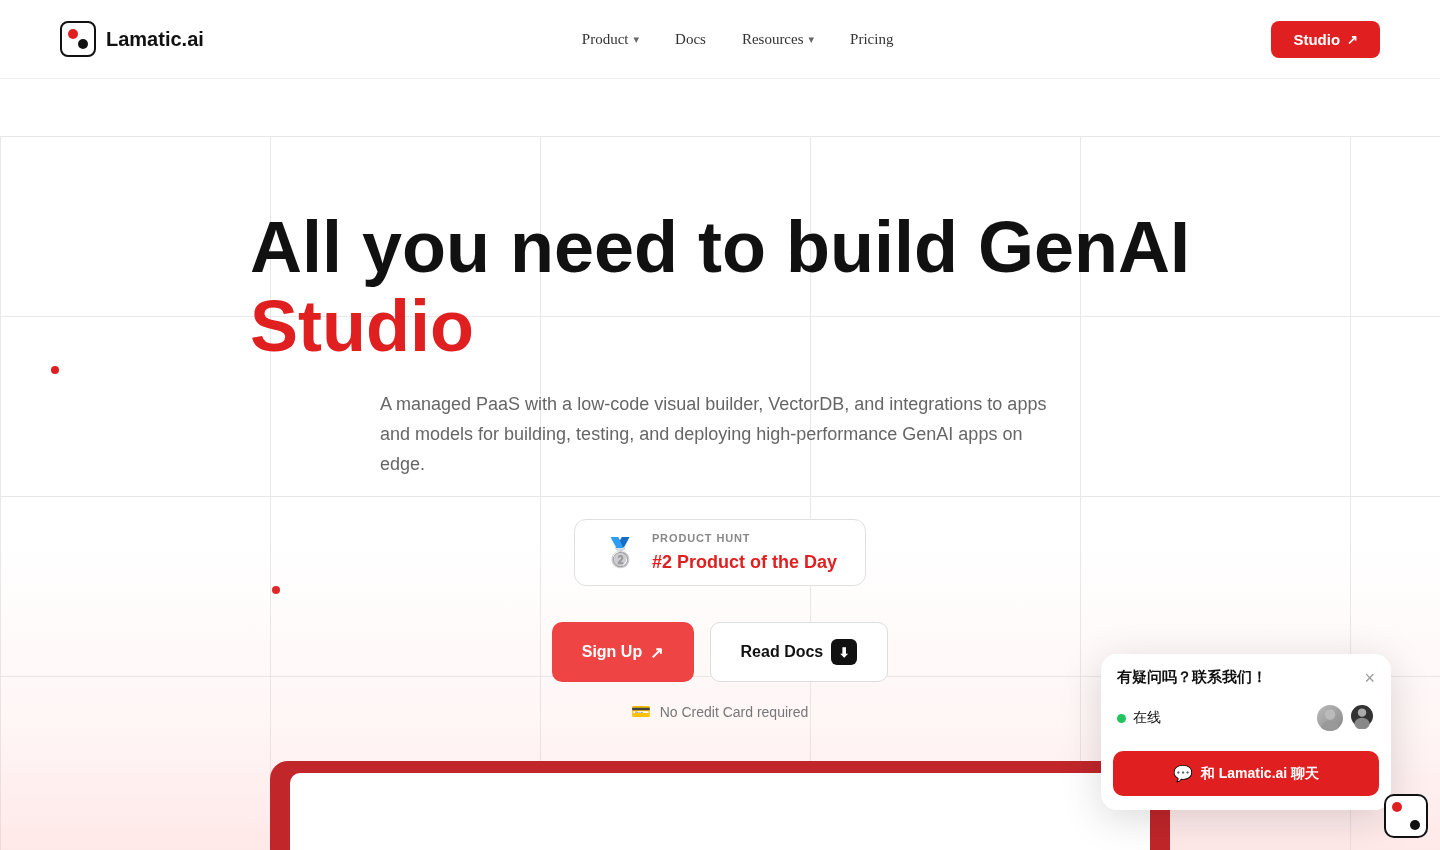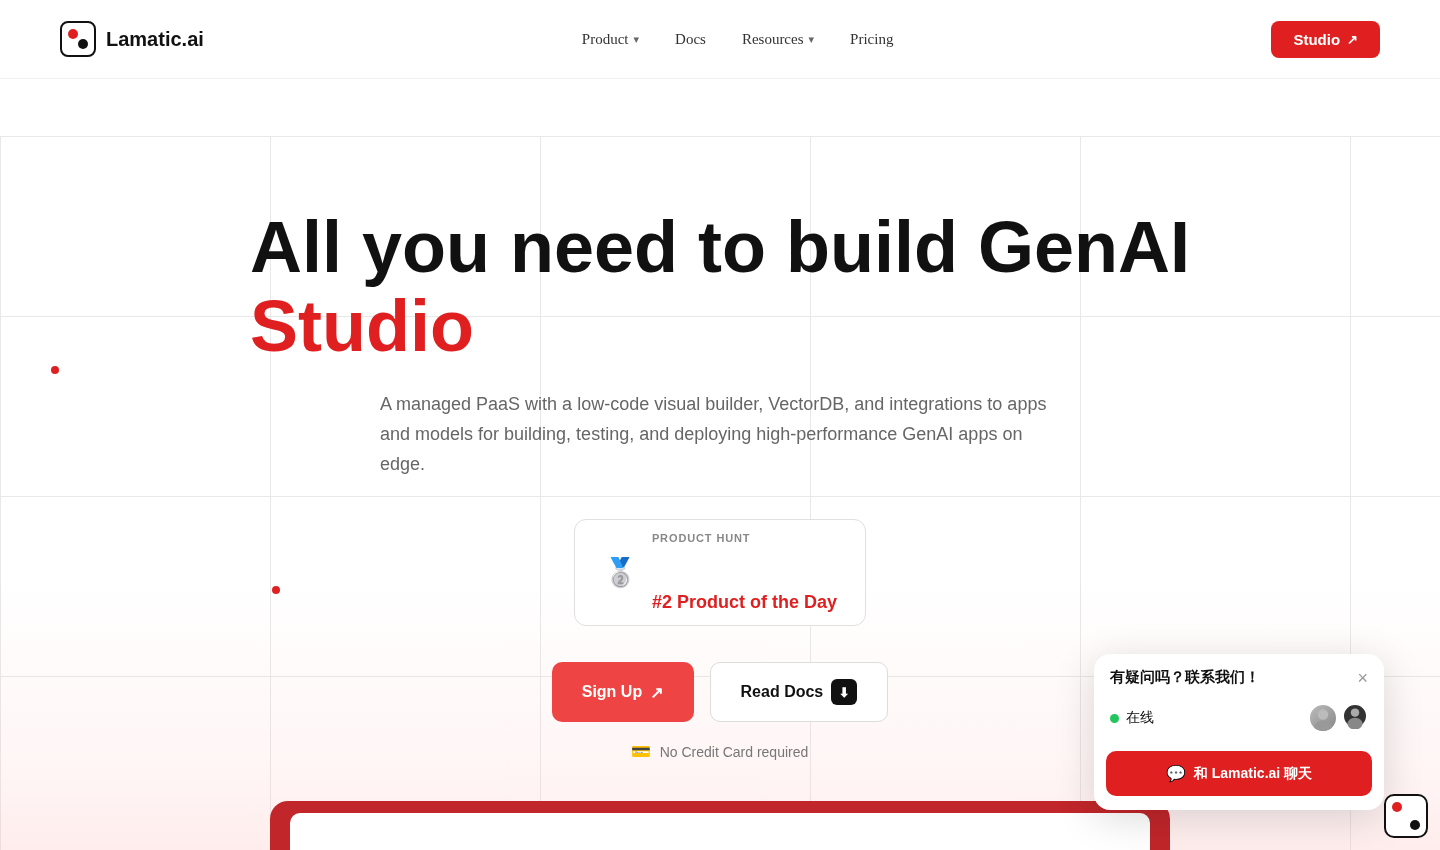--- a/index.html
+++ b/index.html
@@ -88,21 +88,21 @@
 
     
     .ph-badge {
       margin-top: 40px; border: 1.5px solid #e0e0e0; border-radius: 12px;
       padding: 12px 28px; display: flex; align-items: center; gap: 14px;
       background: #fff; position: relative; z-index: 2; cursor: pointer;
     }
     .ph-medal { font-size: 28px; }
     .ph-text-area { display: flex; flex-direction: column; gap: 8px; }
     .ph-label { font-size: 11px; font-weight: 600; color: #888; letter-spacing: 0.08em; text-transform: uppercase; }
-    .ph-product { font-size: 18px; font-weight: 700; color: #e02020; margin-top: 40px; }
+    .ph-product { font-size: 18px; font-weight: 700; color: #e02020; }
 
     
     .cta-row {
       display: flex; gap: 16px; margin-top: 36px; position: relative; z-index: 2;
     }
     .btn-signup {
       background: #ef4444; color: #fff; border: none; border-radius: 10px;
       padding: 16px 30px; font-size: 16px; font-weight: 700; cursor: pointer;
       display: flex; align-items: center; gap: 8px; font-family: inherit;
     }
@@ -129,21 +129,21 @@
       width: 900px; height: 100px; background: #c0262a;
       border-radius: 18px 18px 0 0; overflow: hidden;
       display: flex; align-items: flex-start; justify-content: center; padding-top: 12px;
     }
     .dashboard-inner {
       width: 860px; height: 80px; background: #fff; border-radius: 10px 10px 0 0;
     }
 
     
     .chat-widget {
-      position: fixed; bottom: 40px; right: 56px; z-index: 200;
+      position: fixed; bottom: 40px; right: 49px; z-index: 200;
       background: #fff; border-radius: 16px;
       box-shadow: 0 8px 40px rgba(0,0,0,0.15);
       width: 290px; overflow: hidden;
     }
     .chat-header {
       padding: 14px 16px 10px;
       display: flex; justify-content: space-between; align-items: flex-start;
     }
     .chat-title { font-size: 15px; font-weight: 600; color: #111; }
     .chat-close { font-size: 18px; color: #999; cursor: pointer; background: none; border: none; font-family: inherit; }

